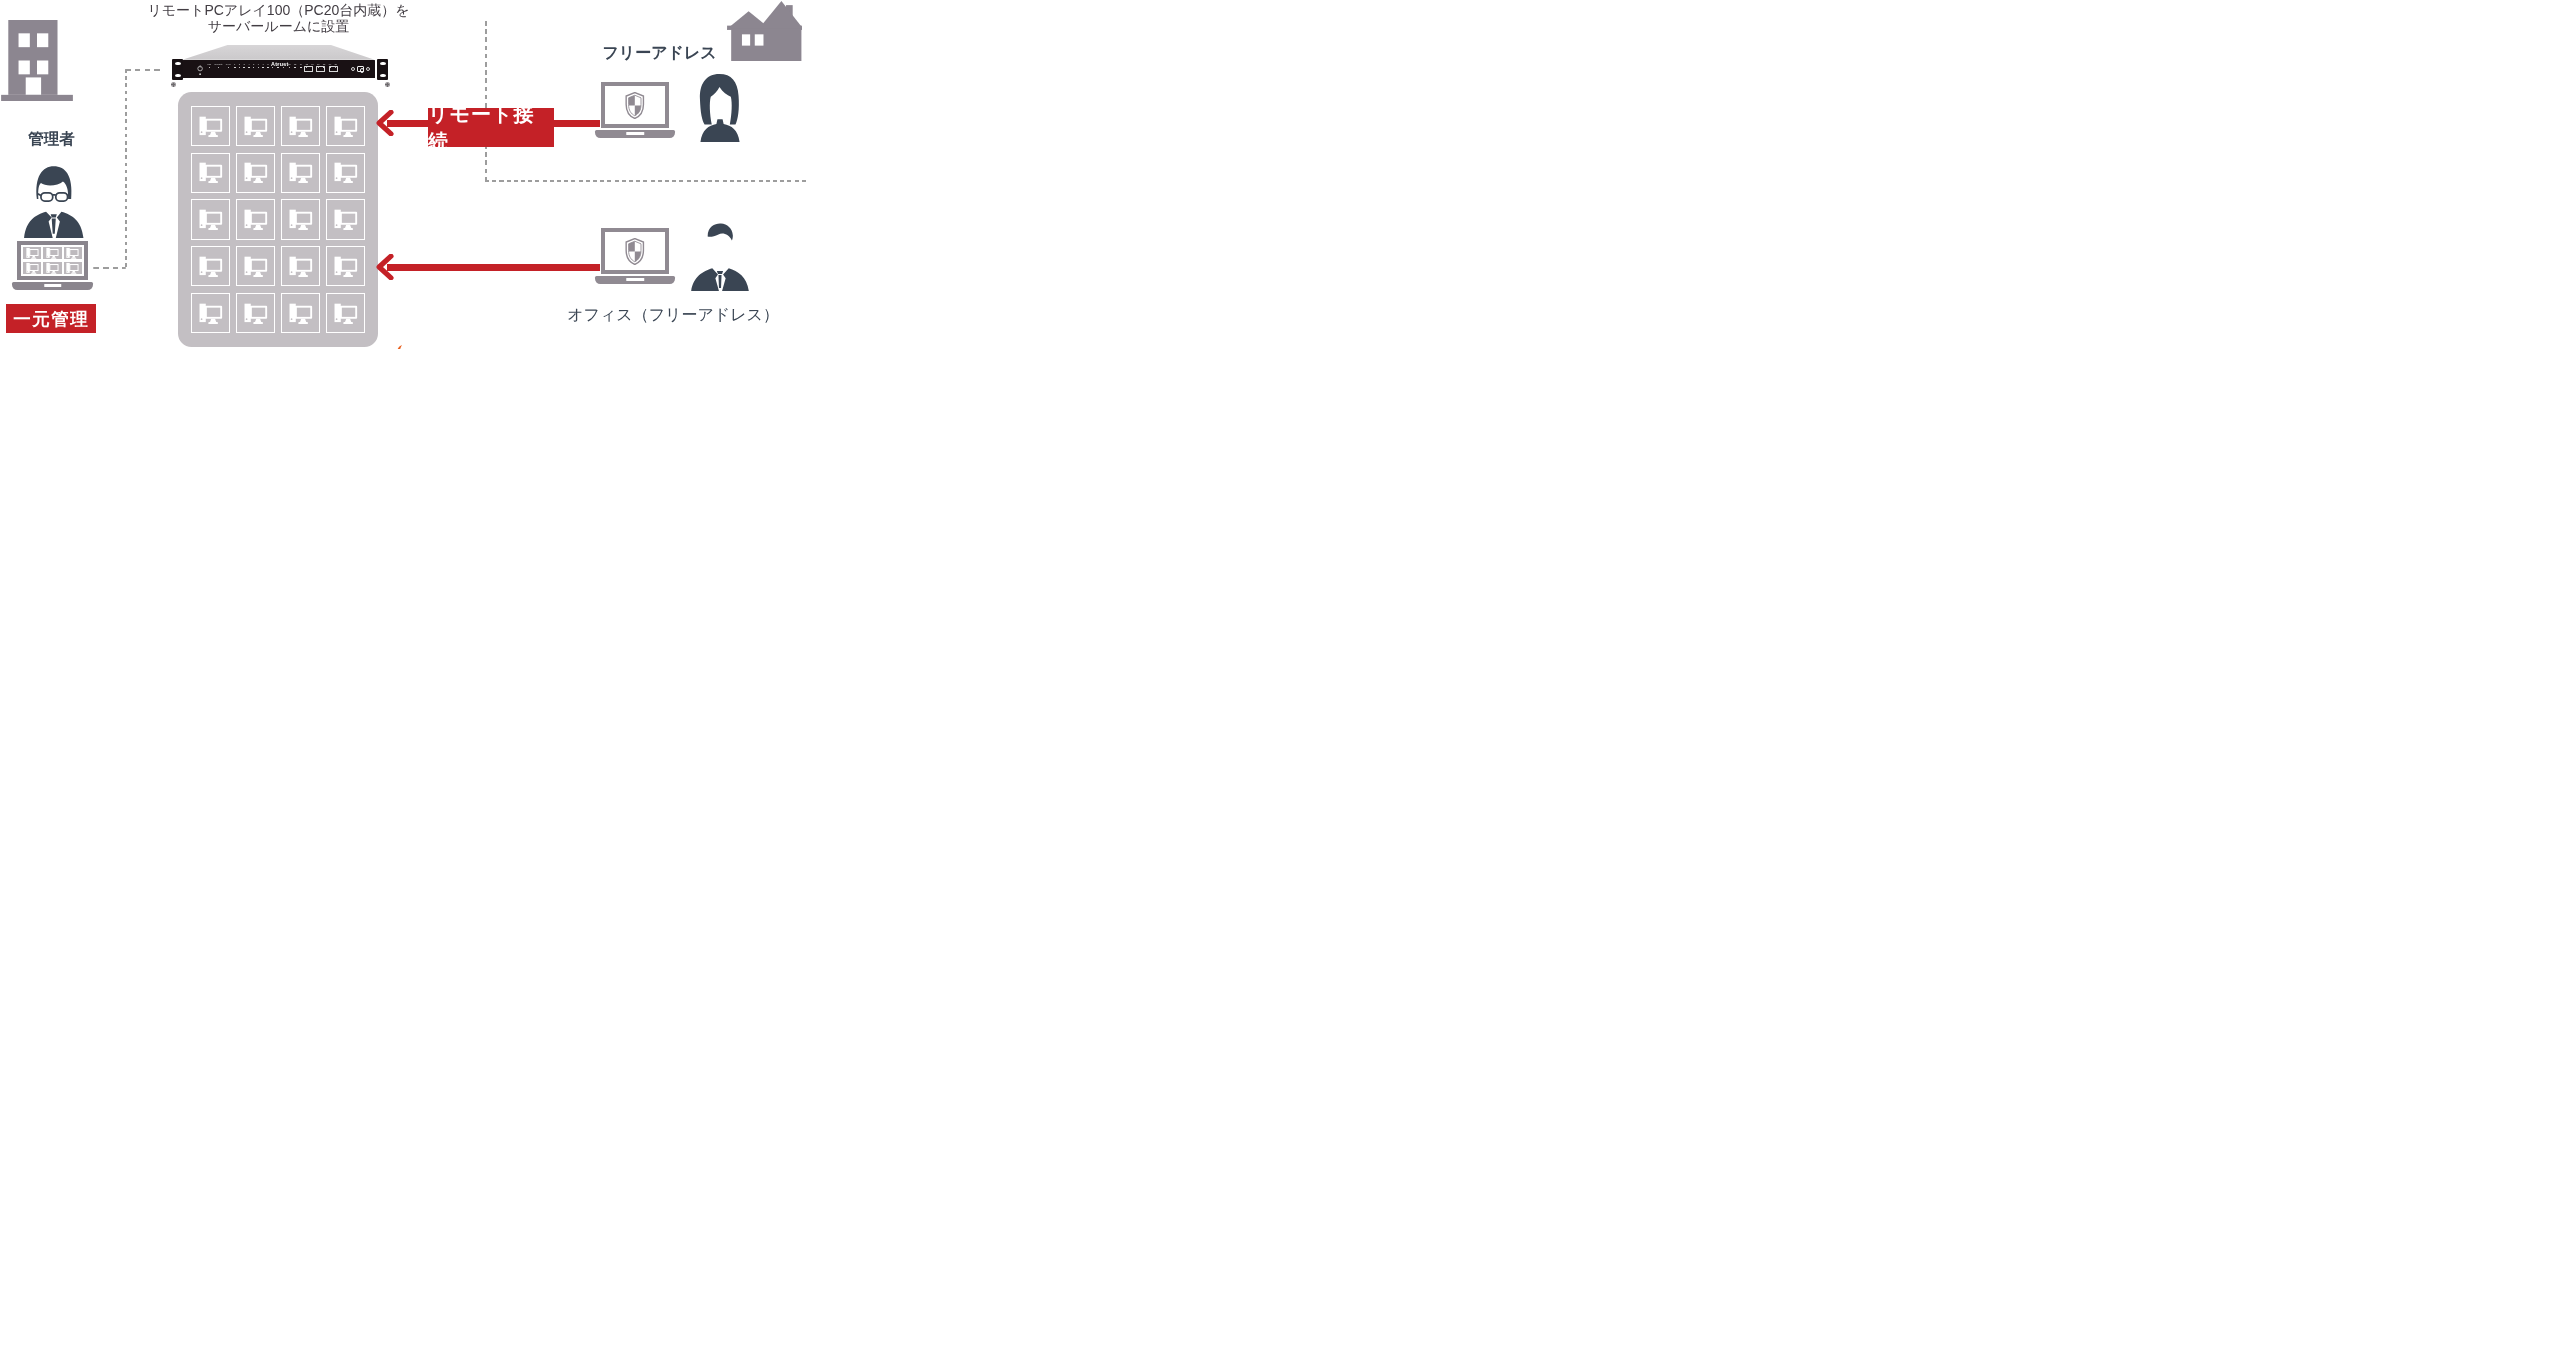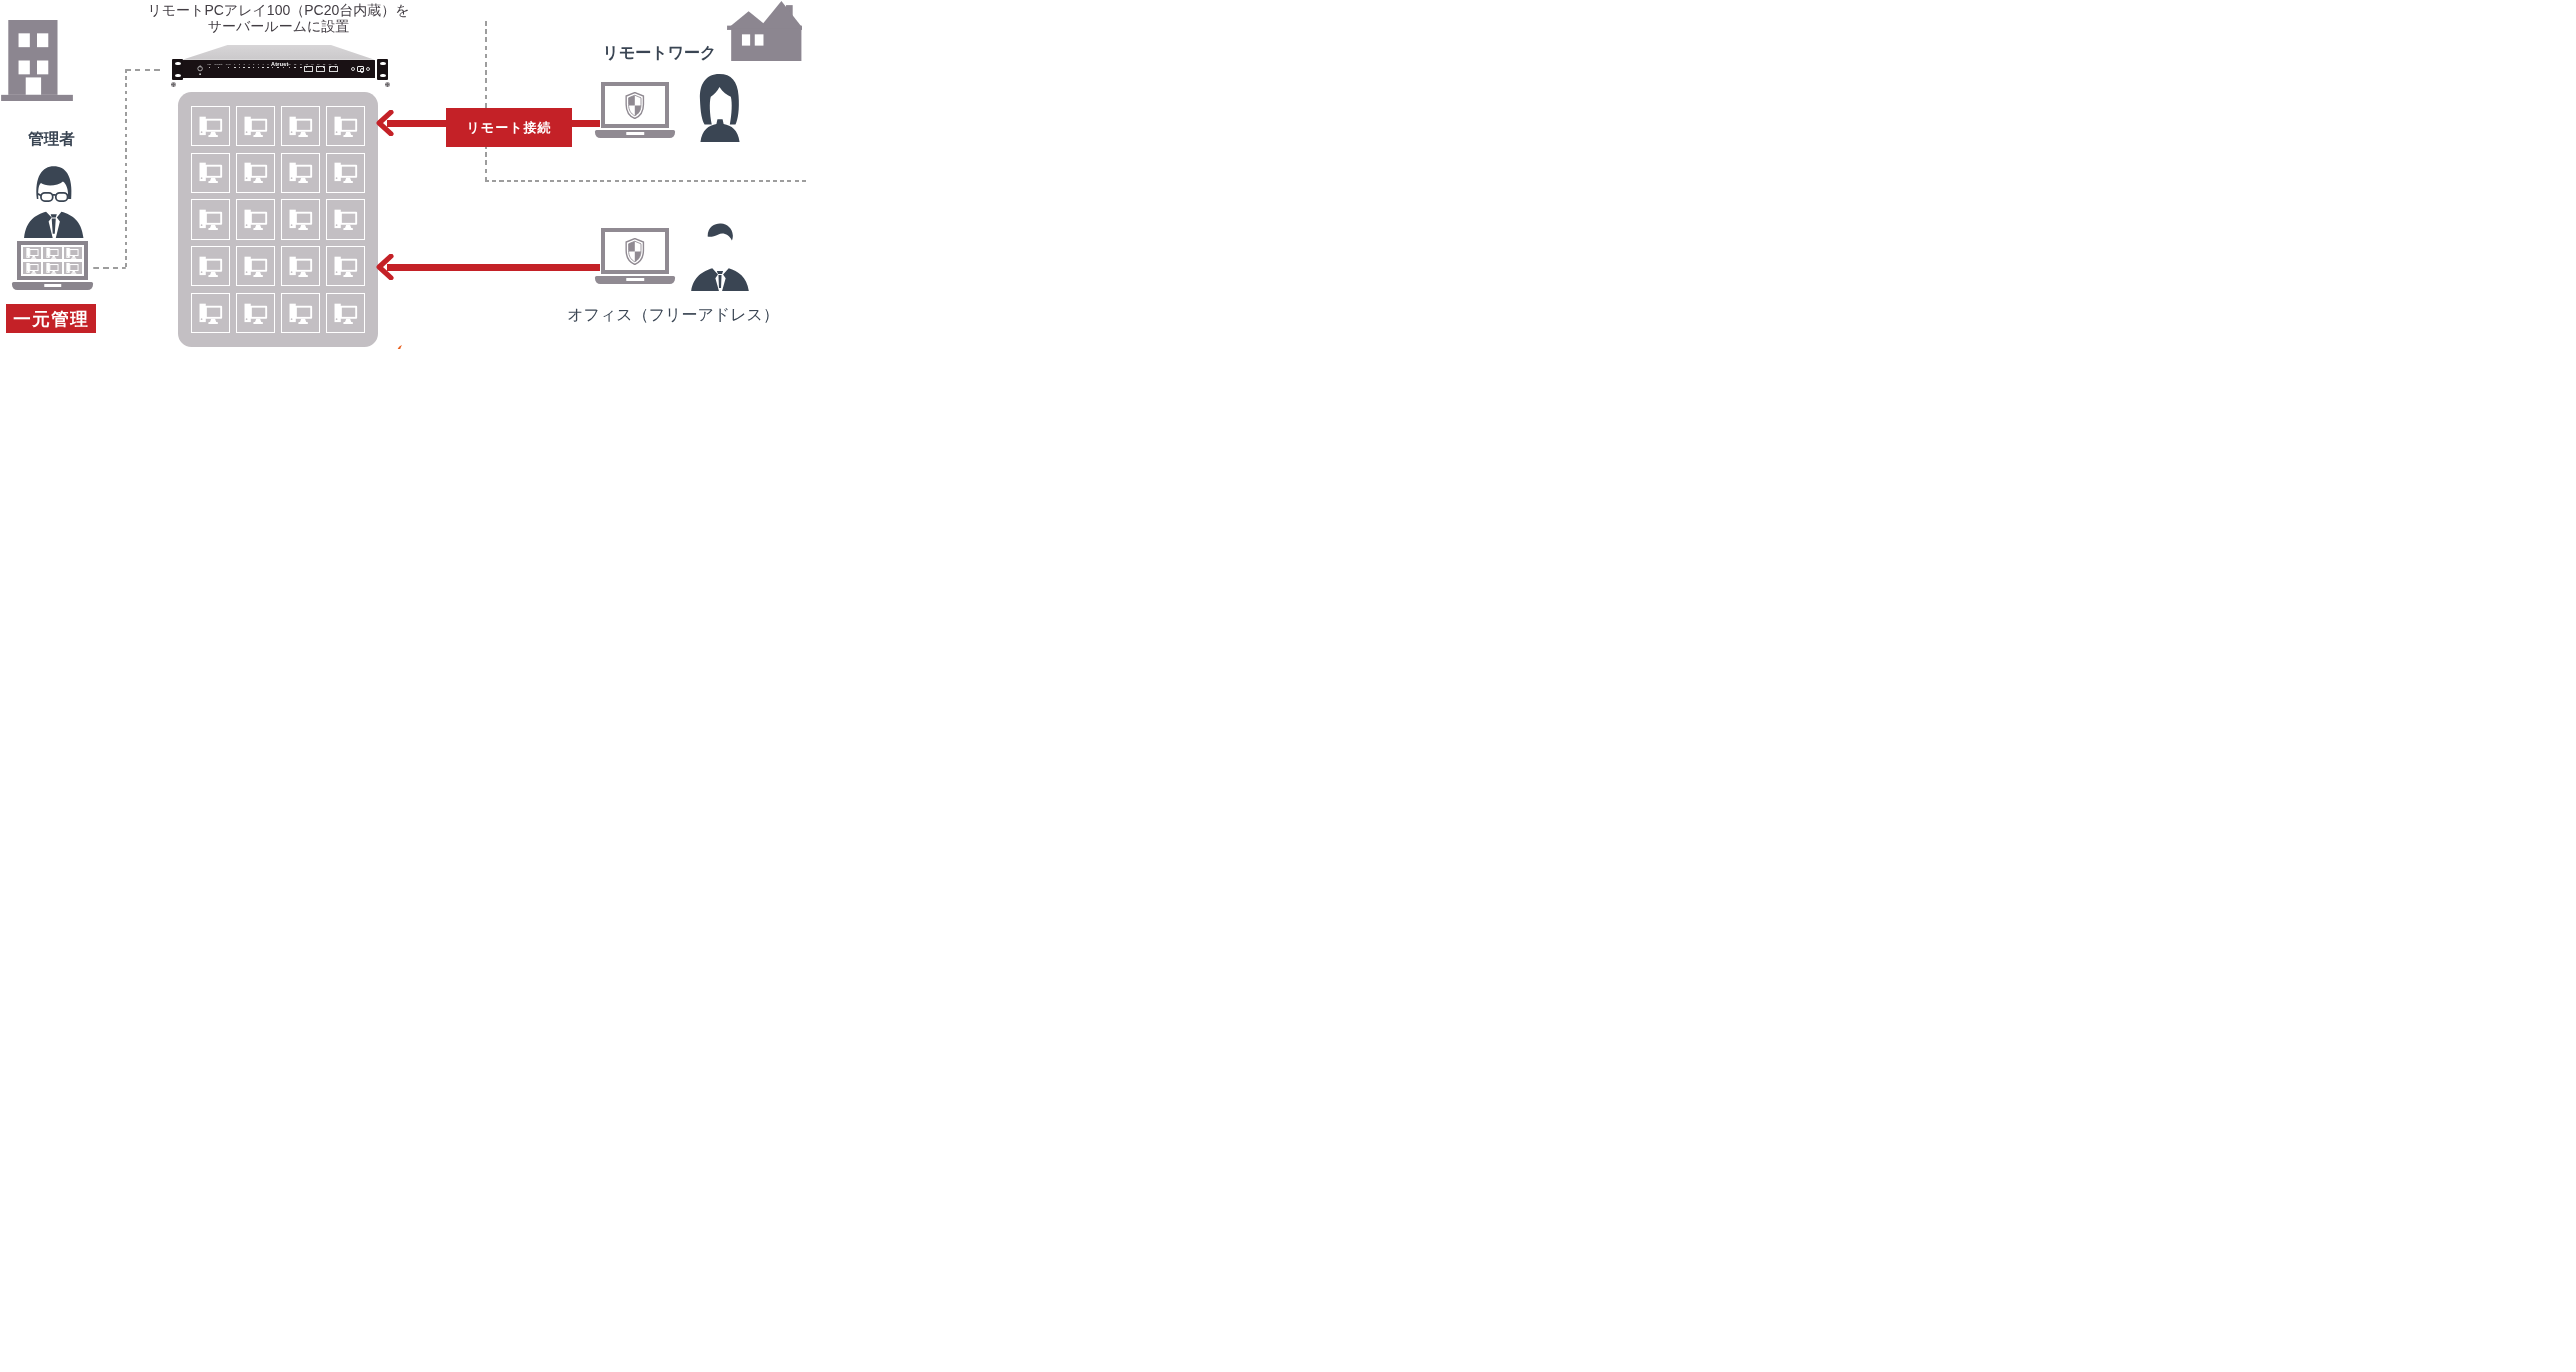--- a/index.html
+++ b/index.html
@@ -84,21 +84,21 @@
     display:flex;align-items:center;justify-content:center;}
   .pc-cell svg{width:72%;}
   .cut{fill:var(--cut);}
   
   .arrow-shaft{height:6.7px;background:var(--red);}
   #shaft-top{left:387px;top:120px;width:213px;}
   #shaft-bottom{left:387px;top:264px;width:213px;}
   .arrow-head{width:19.6px;height:26px;}
   #head-top{left:375px;top:110px;}
   #head-bottom{left:375px;top:254px;}
-  .conn-label{left:446px;top:108px;width:126px;height:39px;font-size:13px;letter-spacing:1px;}
+  .conn-label{left:428px;top:108px;width:126px;height:39px;font-size:20px;letter-spacing:1px;}
   
   .zone-label{left:577px;top:43px;width:165px;text-align:center;
     font-size:16px;font-weight:700;color:var(--slate);}
   .office-label{left:544px;top:305px;width:258px;text-align:center;
     font-size:16px;font-weight:400;color:var(--slate);}
   .house{left:727px;top:0;width:75px;height:61px;}
   .laptop{width:80px;}
   #laptop-remote{left:595px;top:82px;}
   #laptop-office{left:595px;top:228px;}
   .shield-screen{margin:0 5.7px;height:46px;border:4.6px solid var(--laptop_gray);background:#fff;
@@ -557,21 +557,21 @@
   </div>
   <div class="abs badge conn-label">リモート接続</div>
 
   <div class="abs arrow-shaft" id="shaft-bottom"></div>
   <div class="abs arrow-head" id="head-bottom">
     <svg viewBox="0 0 38 50" width="19.6" height="26">
       <path d="M31,4 L8,25 L31,46" stroke="var(--red)" stroke-width="10" fill="none" stroke-linecap="round" stroke-linejoin="round"></path>
     </svg>
   </div>
 
-  <div class="abs zone-label">リモートワーク</div>
+  <div class="abs zone-label">フリーアドレス</div>
 
   <div class="abs house">
     <svg viewBox="0 0 146 119" width="75" height="61">
       <rect x="115" y="10" width="13" height="48" fill="var(--icon_gray)"></rect>
       <polygon points="106,2 150,58 60,58" fill="var(--icon_gray)"></polygon>
       <polygon points="42,22 86,58 -2,58" fill="var(--icon_gray)"></polygon>
       <rect x="0" y="50" width="146" height="8" fill="var(--icon_gray)"></rect>
       <rect x="8" y="56" width="137" height="63" fill="var(--icon_gray)"></rect>
       <rect x="29" y="67" width="16" height="22" fill="#fff"></rect>
       <rect x="54" y="67" width="17" height="22" fill="#fff"></rect>

